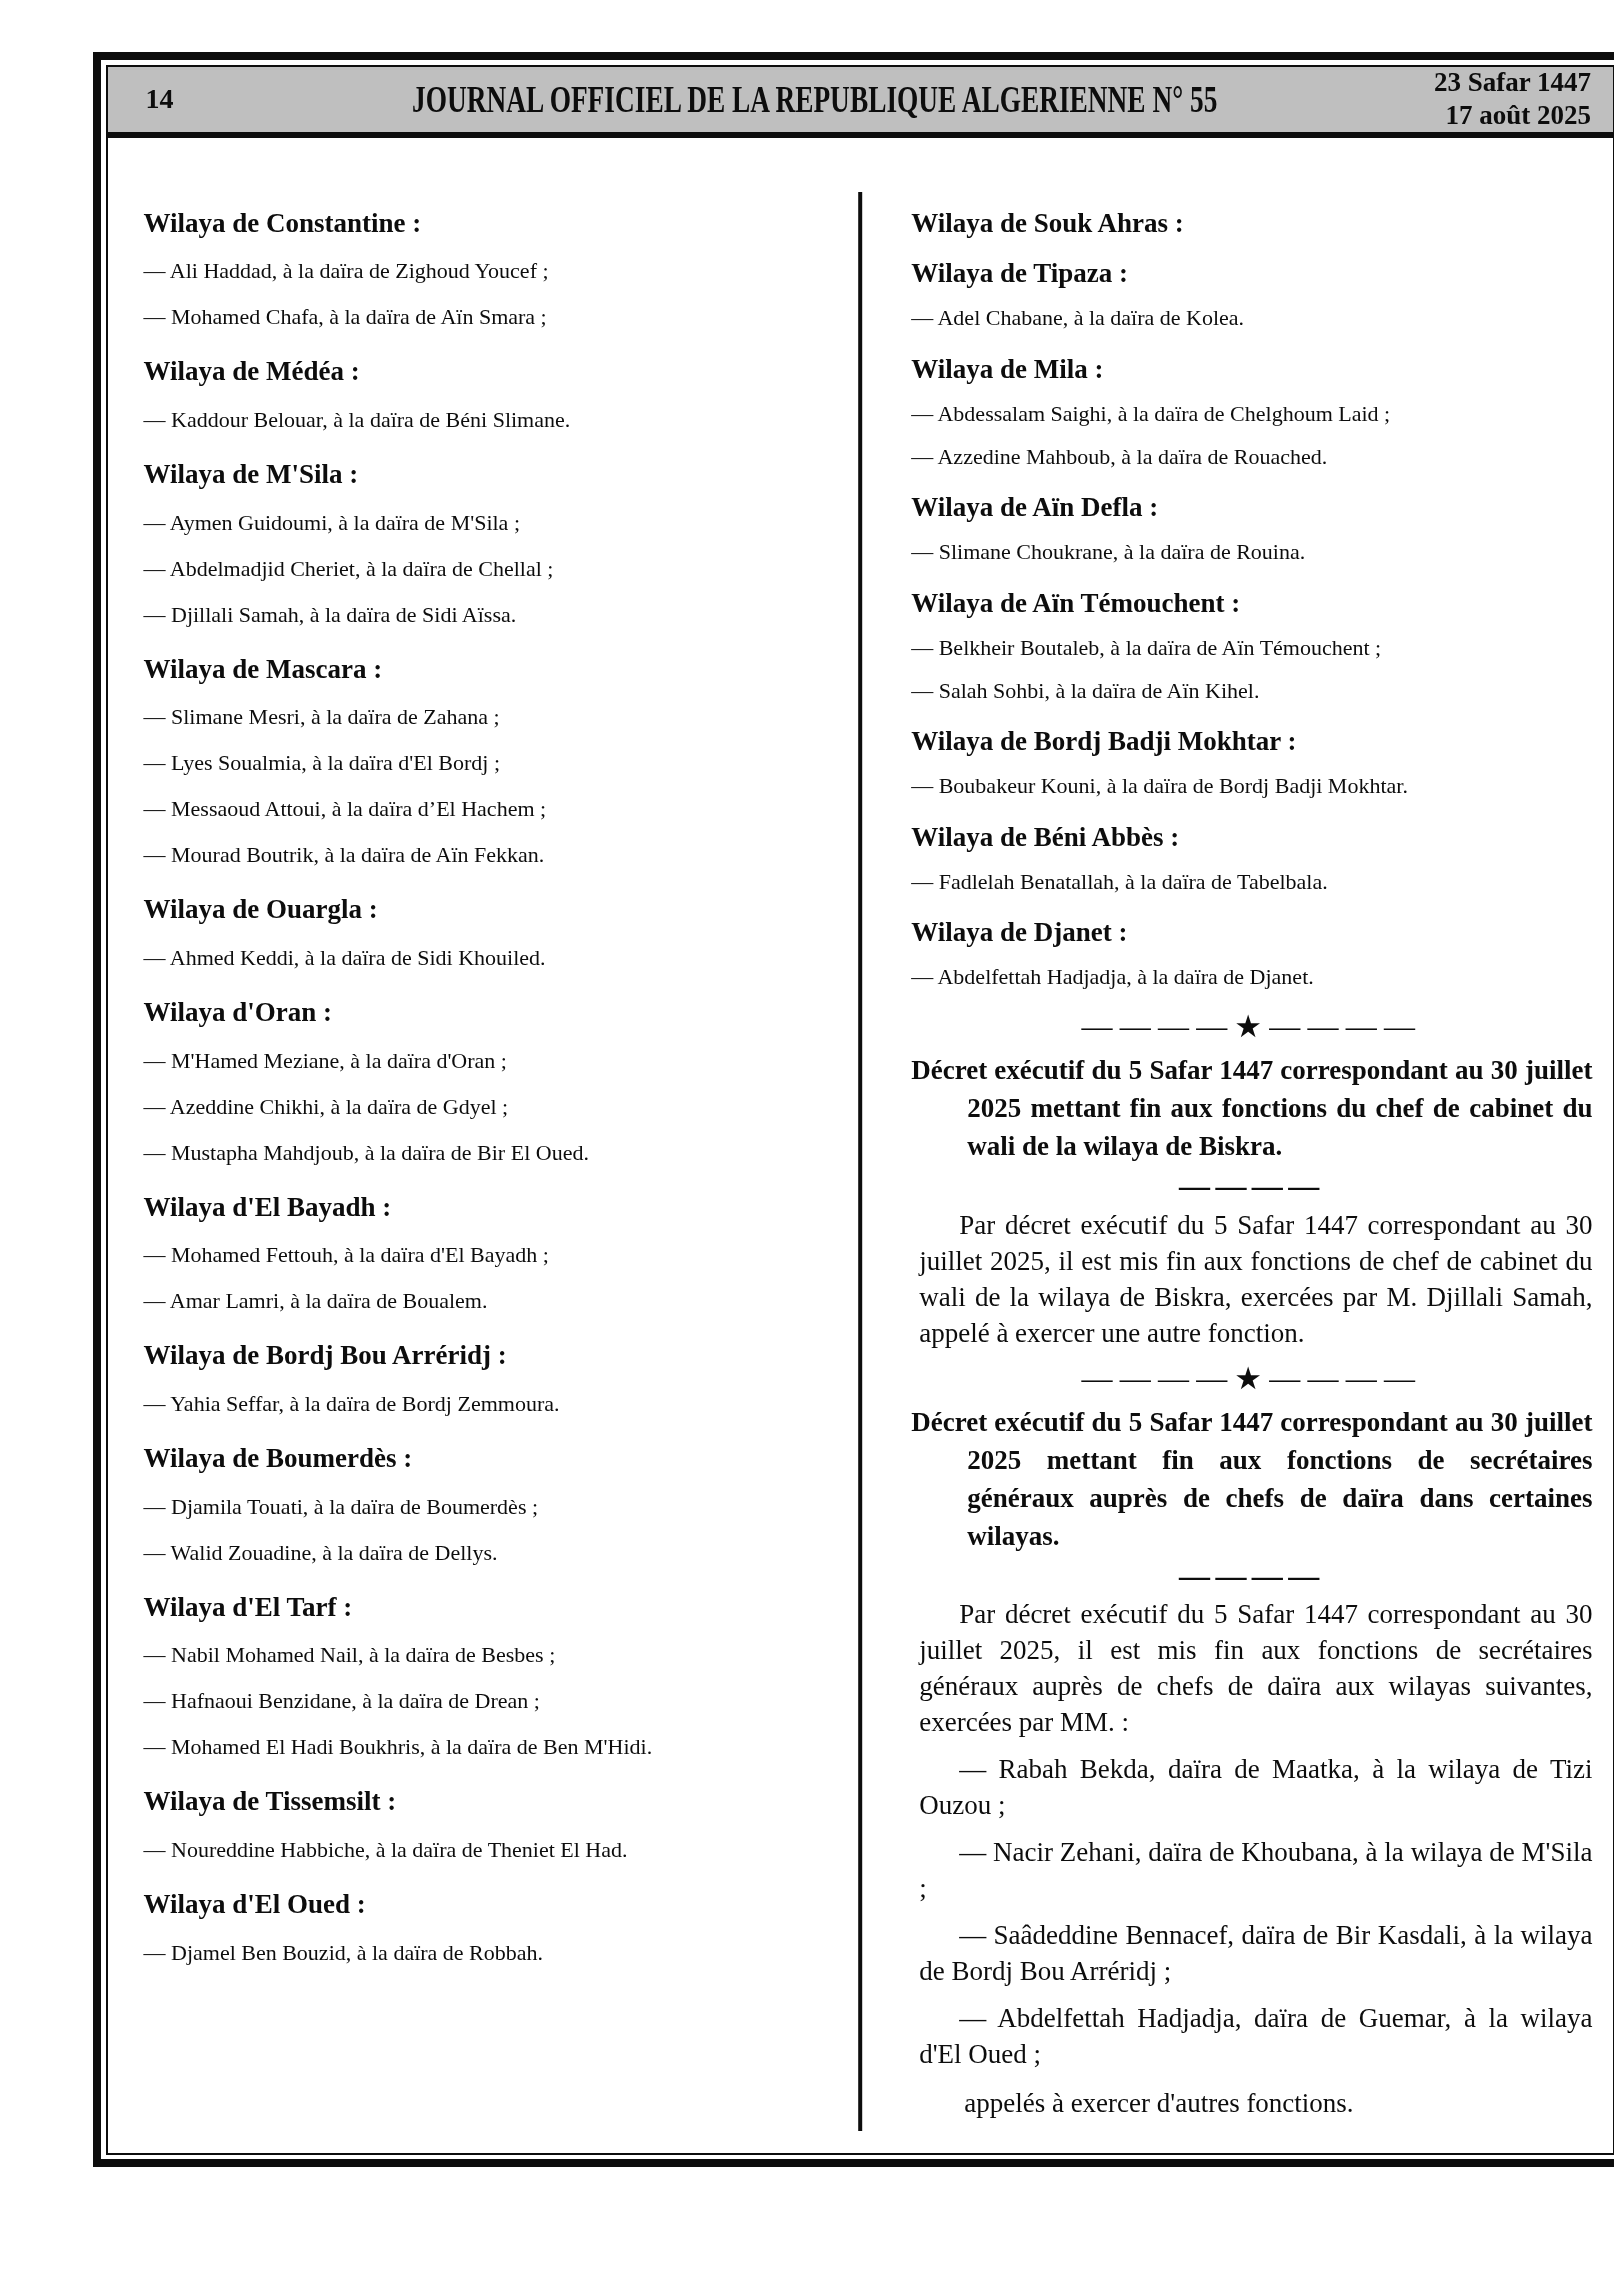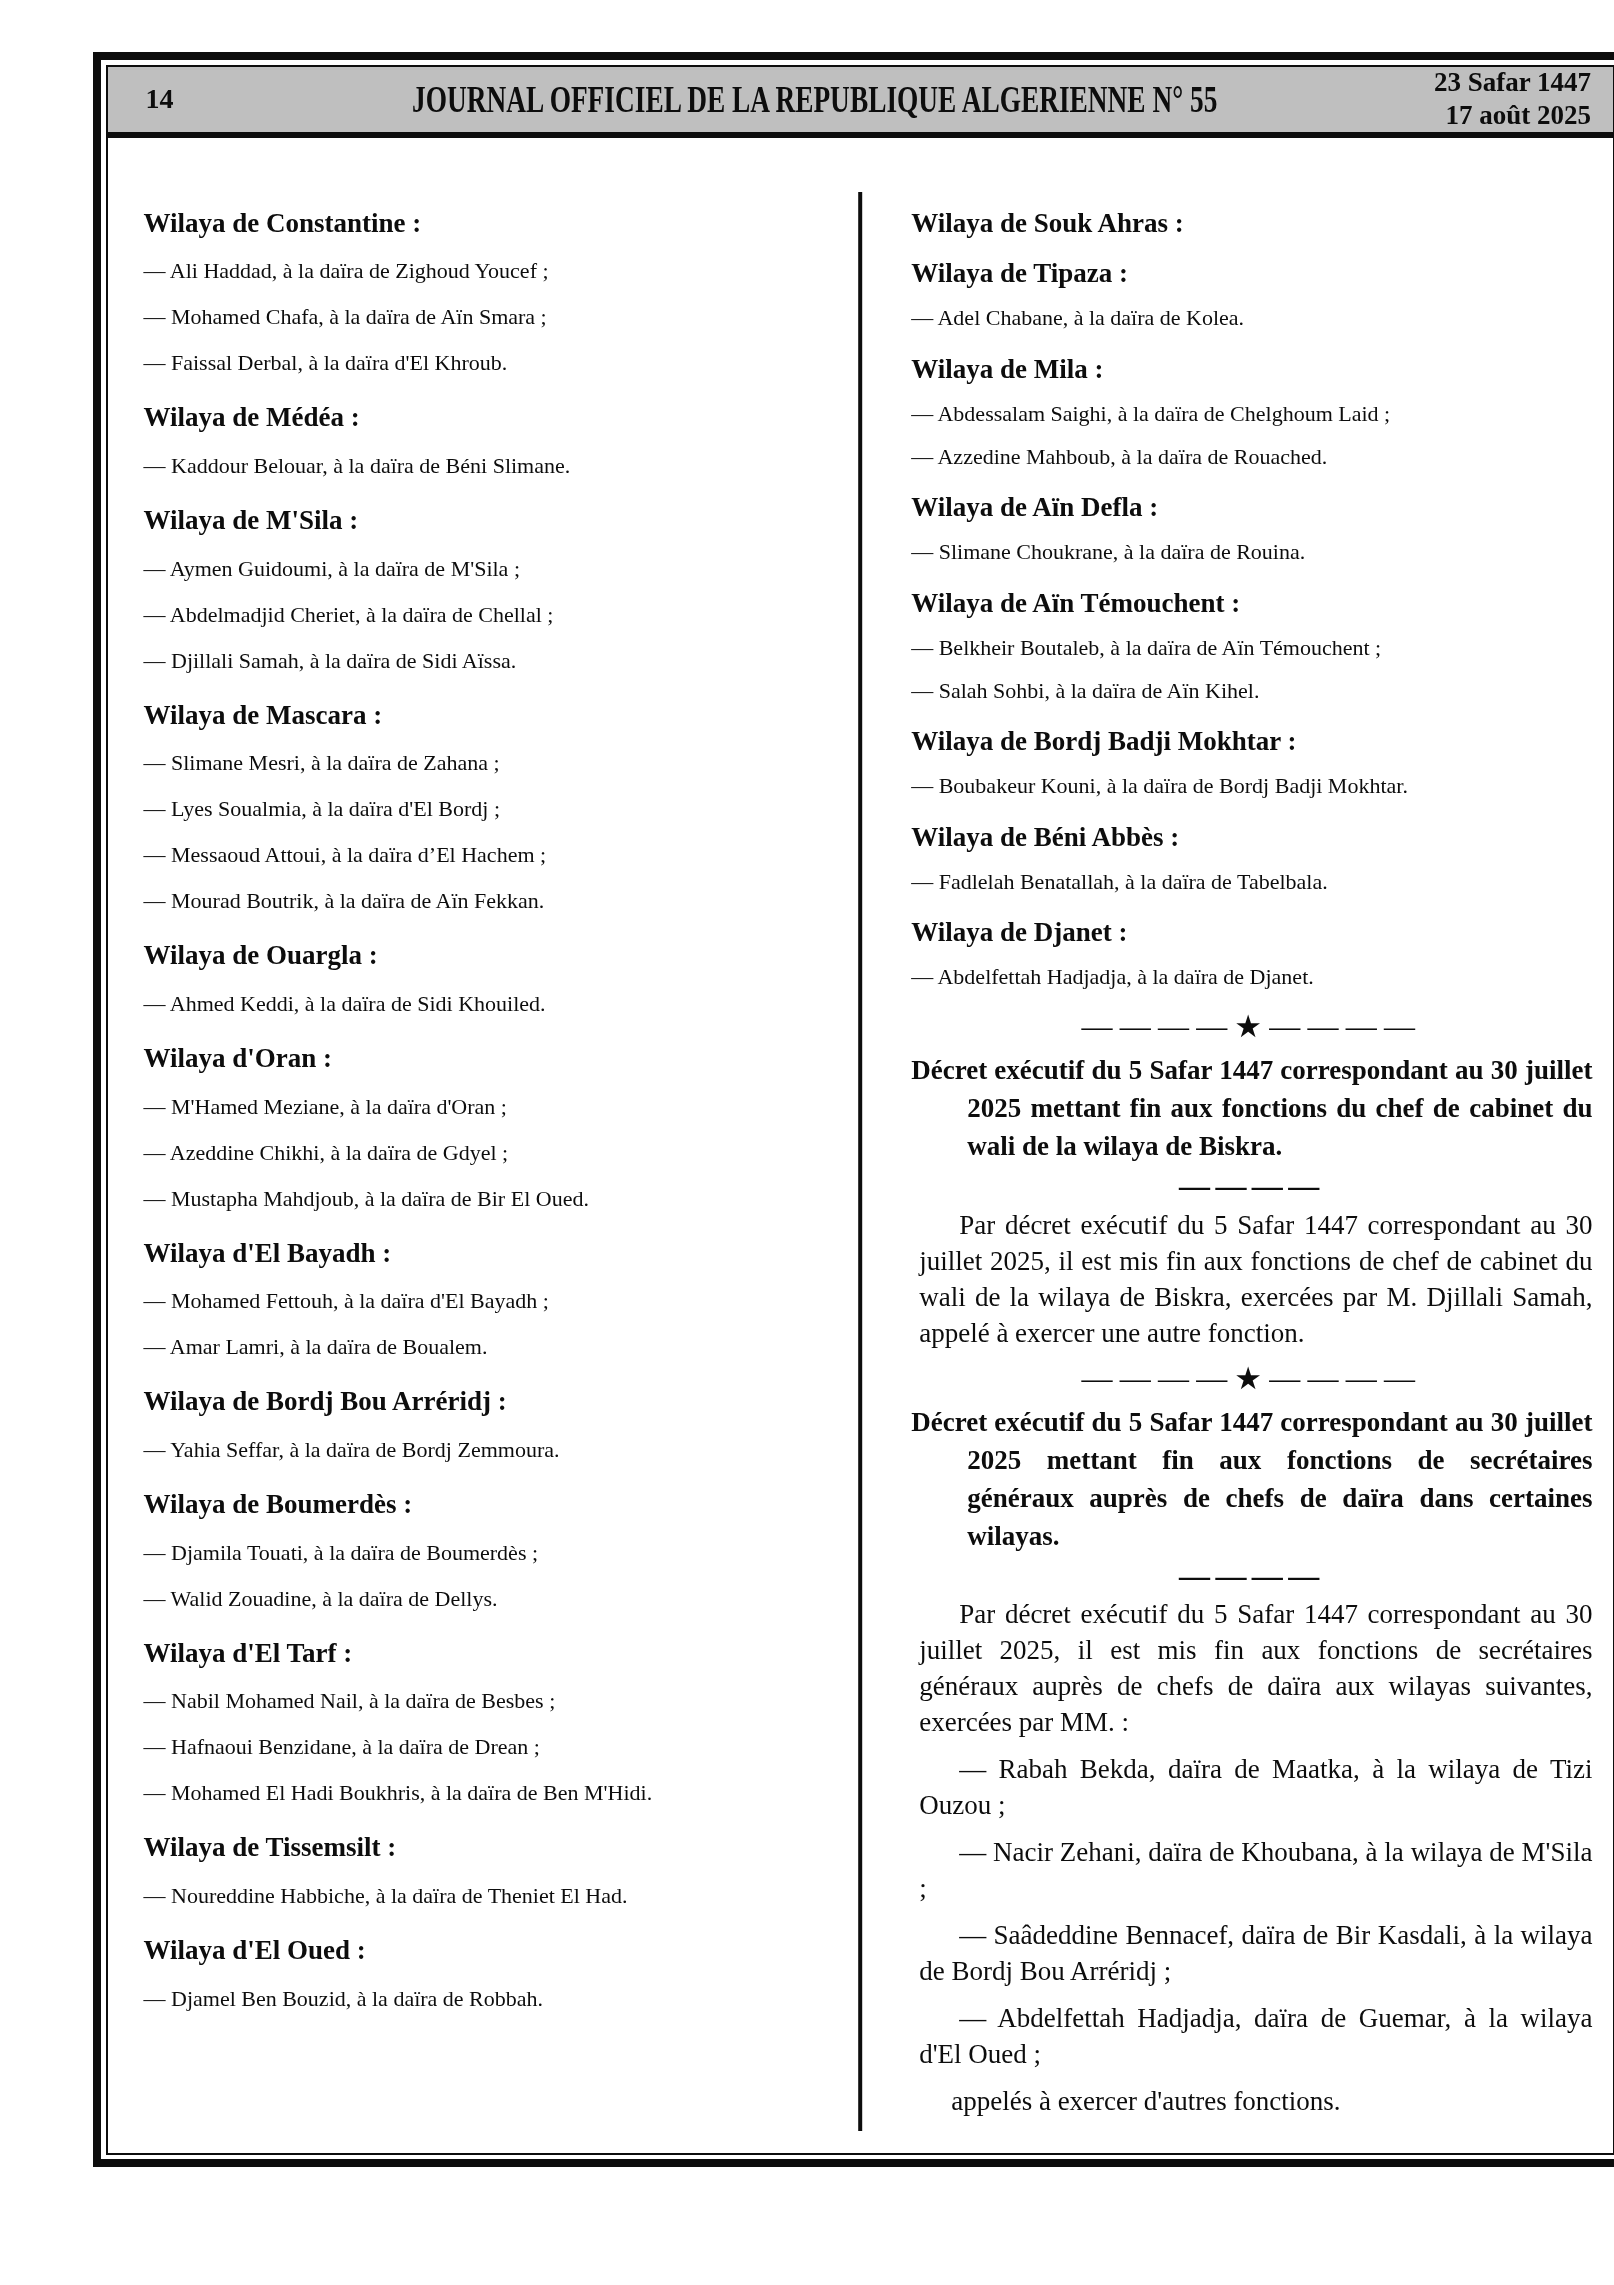--- a/index.html
+++ b/index.html
@@ -134,21 +134,21 @@
   }
   .para {
     font-size: 27px;
     line-height: 36px;
     text-align: justify;
     text-indent: 40px;
     margin: 0 0 11px 8px;
   }
   .closing {
     text-align: left;
-    margin: 0;
+    margin: 13px;
   }
 </style>
 </head>
 <body>
 
 <div class="page">
   <div class="frame-outer">
     <div class="frame-inner">
 
       <header class="masthead">
@@ -160,21 +160,20 @@
         </div>
       </header>
 
       <div class="content">
         <div class="col-divider"></div>
         <section class="column column-left" id="col-left">
             <div class="wilaya-section">
               <h3 class="wilaya-heading">Wilaya de Constantine :</h3>
               <p class="entry">— Ali Haddad, à la daïra de Zighoud Youcef ;</p>
               <p class="entry">— Mohamed Chafa, à la daïra de Aïn Smara ;</p>
-              <p class="entry">— Faissal Derbal, à la daïra d'El Khroub.</p>
             </div>
             <div class="wilaya-section">
               <h3 class="wilaya-heading">Wilaya de Médéa :</h3>
               <p class="entry">— Kaddour Belouar, à la daïra de Béni Slimane.</p>
             </div>
             <div class="wilaya-section">
               <h3 class="wilaya-heading">Wilaya de M'Sila :</h3>
               <p class="entry">— Aymen Guidoumi, à la daïra de M'Sila ;</p>
               <p class="entry">— Abdelmadjid Cheriet, à la daïra de Chellal ;</p>
               <p class="entry">— Djillali Samah, à la daïra de Sidi Aïssa.</p>

